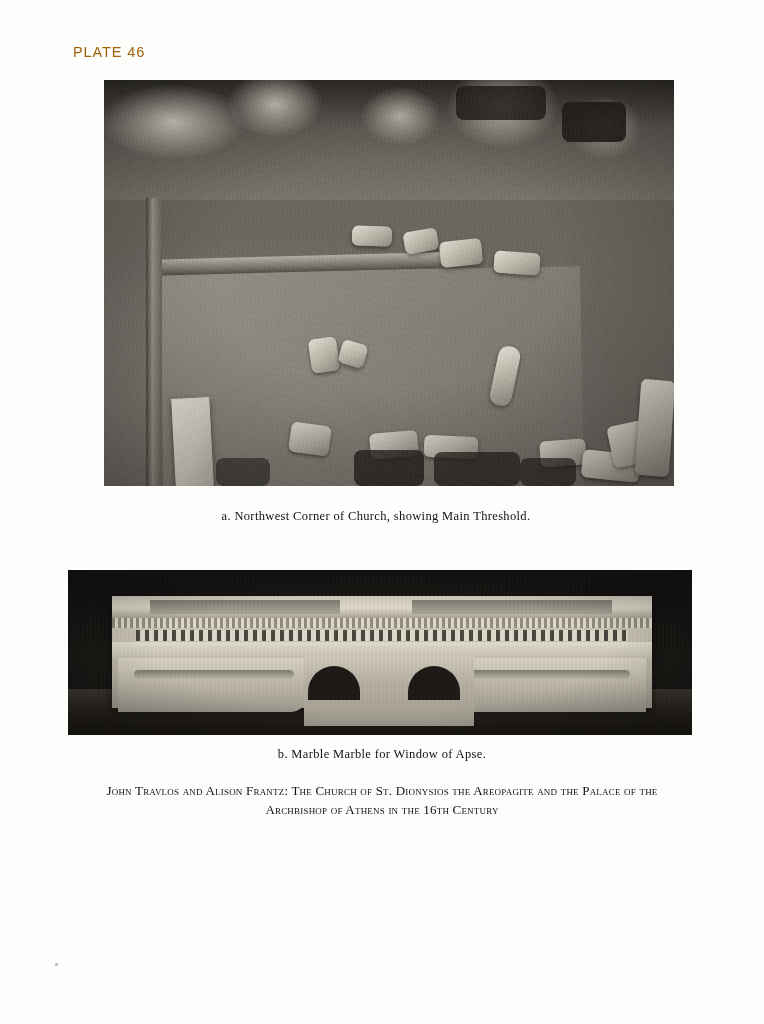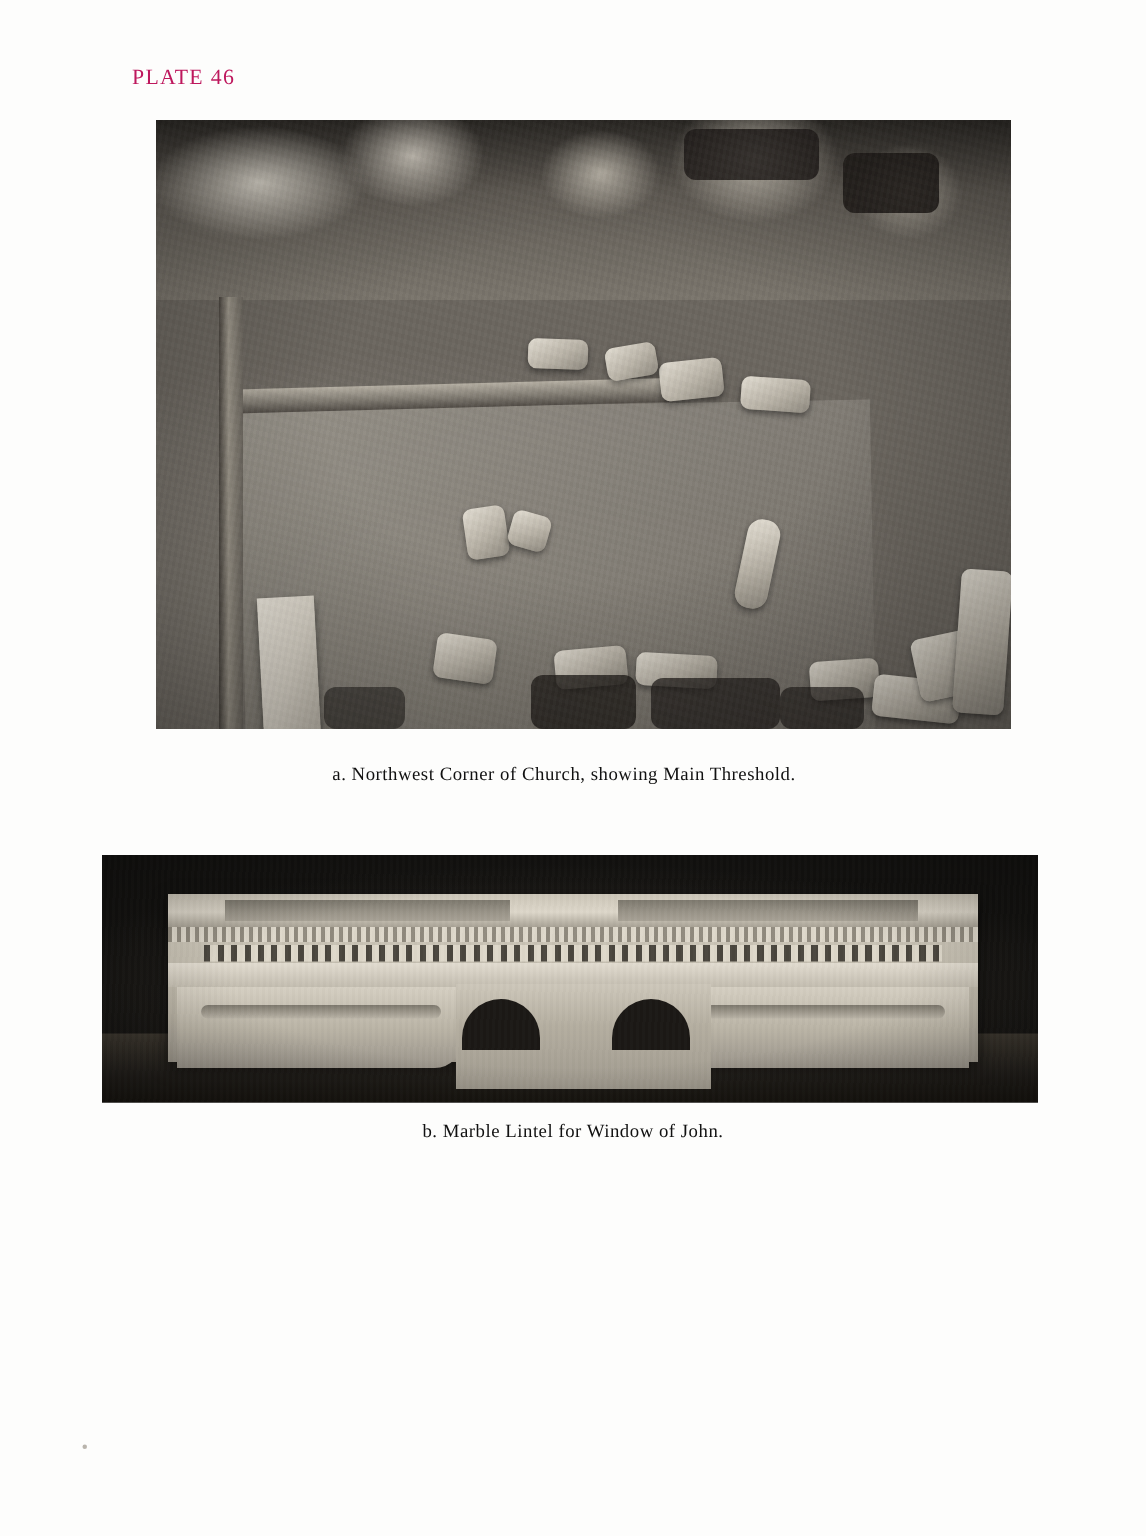--- a/index.html
+++ b/index.html
@@ -17,26 +17,26 @@
   }
 
   .page {
     position: absolute;
     inset: 0;
     background: #fdfdfc;
   }
 
   .plate-label {
     position: absolute;
-    left: 88px;
+    left: 73px;
     top: 44px;
-    font-family: Liberation Serif, serif;
+    font-family: Liberation Sans, sans-serif;
     font-size: 14.5px;
     letter-spacing: 0.9px;
-    color: #be185d;
+    color: #a16207;
   }
 
   
   .fig-a-wrap {
     position: absolute;
     left: 104px;
     top: 80px;
     width: 570px;
     height: 406px;
   }
@@ -349,17 +349,21 @@
         <div class="fb-groove-r"></div>
         <div class="fb-center-block"></div>
         <div class="fb-arch-l"></div>
         <div class="fb-arch-r"></div>
       </div>
       <div class="fb-grain"></div>
       <div class="fb-vignette"></div>
     </div>
   </div>
 
-  <div class="caption caption-b">b.  Marble Lintel for Window of John.</div>
-
+  <div class="caption caption-b">b.  Marble Marble for Window of Apse.</div>
+
+  <div class="footer">
+    <span>John Travlos and Alison Frantz: The Church of St. Dionysios the Areopagite and the Palace of the</span>
+    <span class="line2">Archbishop of Athens in the 16th Century</span>
+  </div>
 
   <div class="speck"></div>
 </div>
 
 </body></html>

